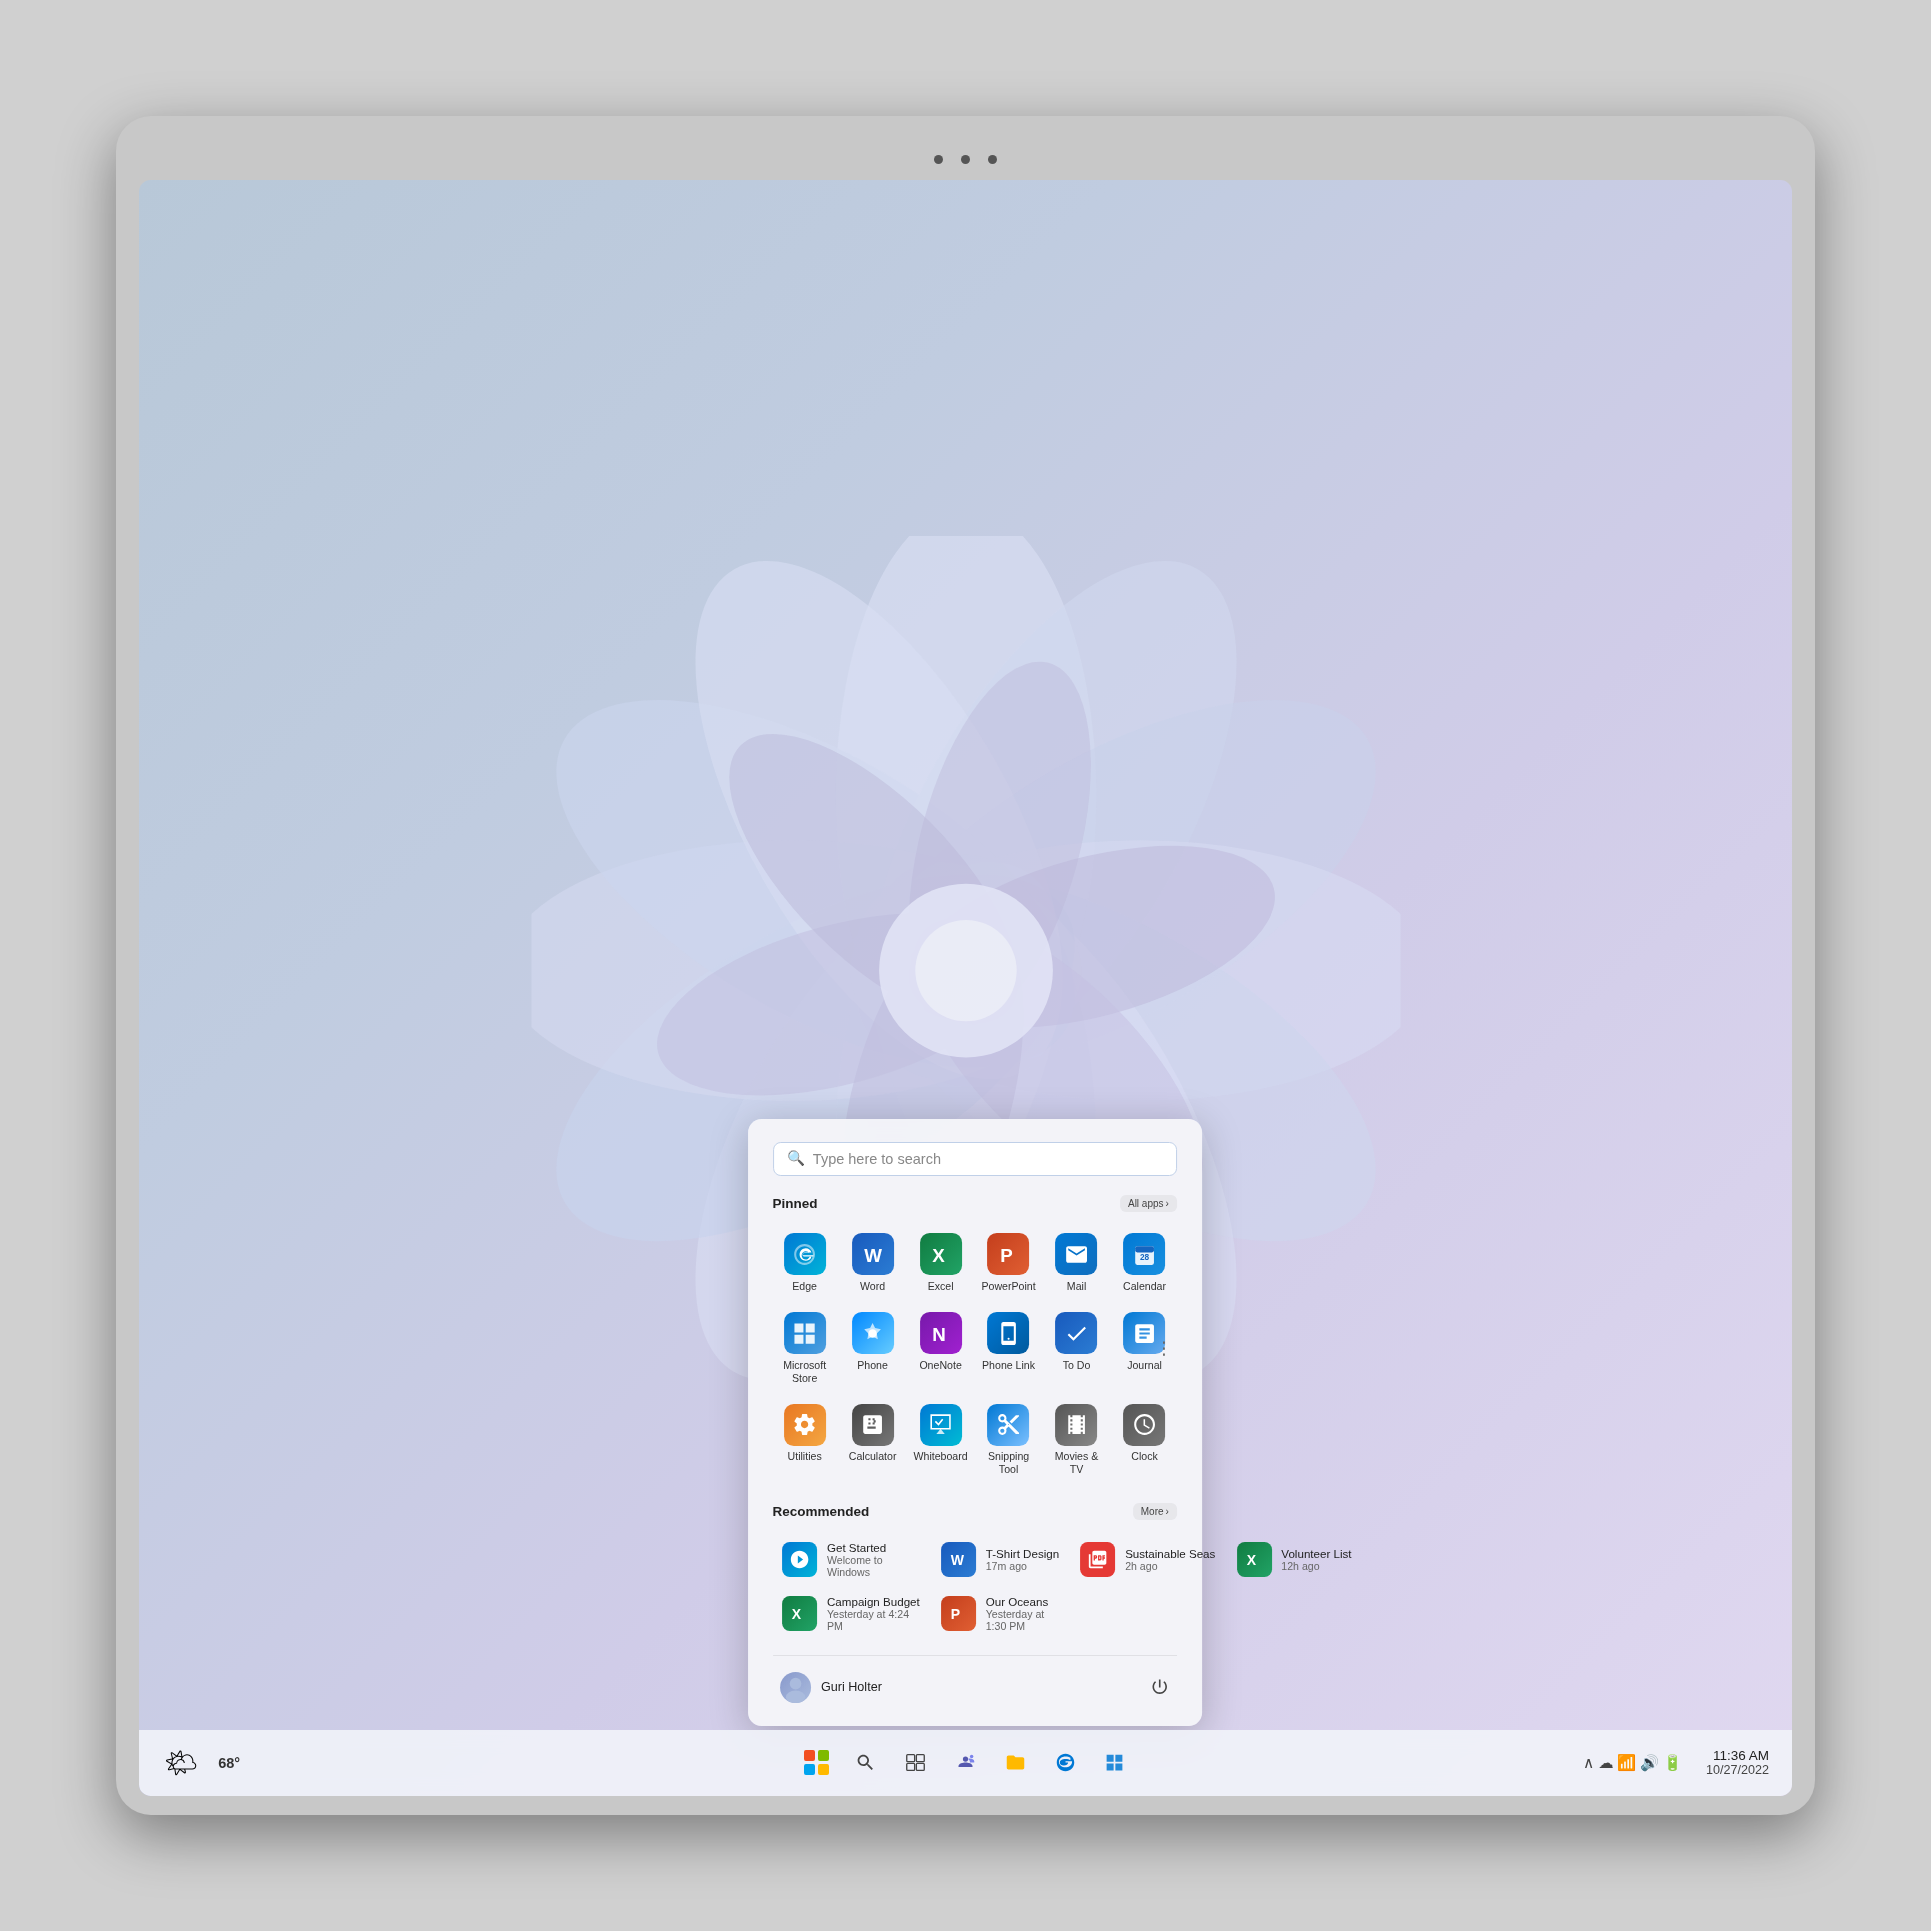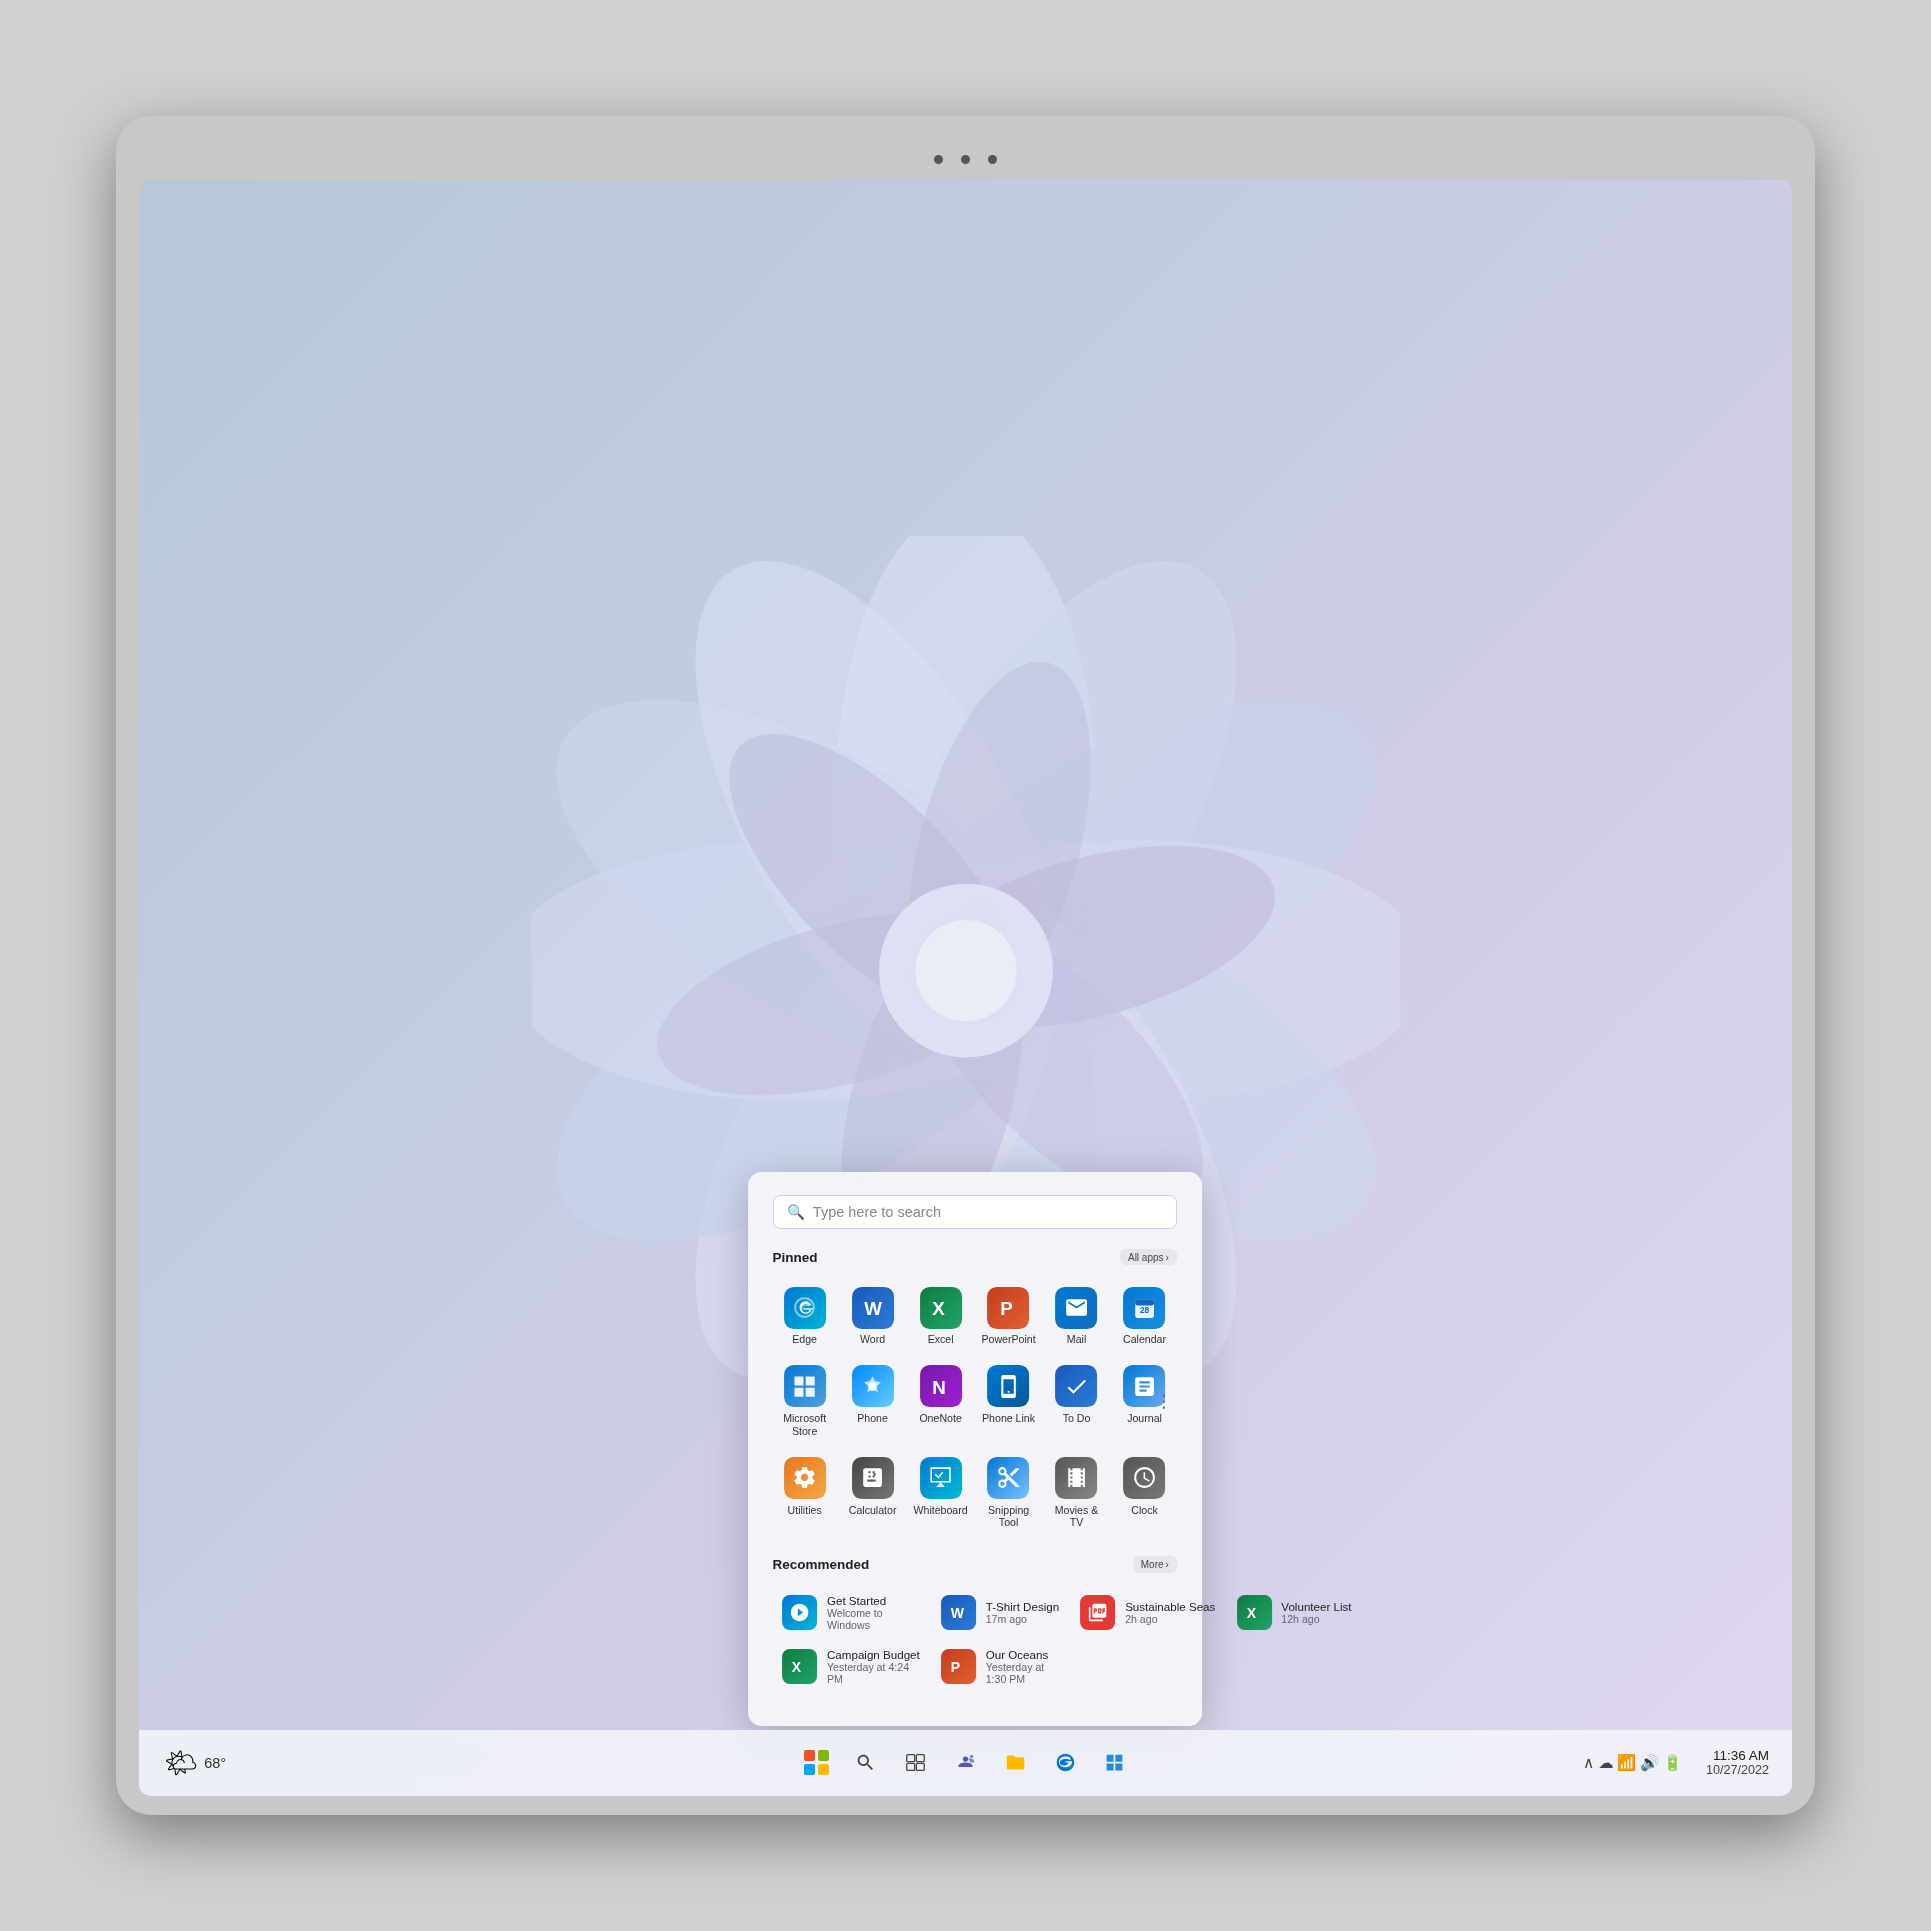--- a/index.html
+++ b/index.html
@@ -87,21 +87,22 @@
       padding: 3.9px 9.7px;
       border-radius: 7.7px;
       cursor: pointer;
     }
     .weather-icon {
       font-size: 27px;
     }
     .weather-temp {
       font-size: 14.5px;
       color: #333;
-      font-weight: 400;
+      font-weight: 700;
+      margin-left: 14px;
     }
     .taskbar-center {
       display: flex;
       align-items: center;
       justify-content: center;
       gap: 5.8px;
     }
     .taskbar-icon {
       width: 44px;
       height: 44px;
@@ -670,20 +671,36 @@
             </div>
             <div class="rec-info">
               <div class="rec-name">Our Oceans</div>
               <div class="rec-time">Yesterday at 1:30 PM</div>
             </div>
           </div>
 
         </div>
       </div>
 
+      <div class="start-footer">
+        <div class="user-info">
+          <div class="user-avatar">
+            <svg width="31" height="31" viewBox="0 0 32 32">
+                <circle cx="16" cy="12" r="6" fill="#aabbdd"></circle>
+                <ellipse cx="16" cy="26" rx="10" ry="7" fill="#aabbdd"></ellipse>
+              </svg>
+          </div>
+          <span class="user-name">Guri Holter</span>
+        </div>
+        <div class="power-btn">
+          <svg width="19.3" height="19.3" viewBox="0 0 24 24">
+              <path d="M13 3h-2v10h2V3zm4.83 2.17l-1.42 1.42C17.99 7.86 19 9.81 19 12c0 3.87-3.13 7-7 7s-7-3.13-7-7c0-2.19 1.01-4.14 2.58-5.42L6.17 5.17C4.23 6.82 3 9.26 3 12c0 4.97 4.03 9 9 9s9-4.03 9-9c0-2.74-1.23-5.18-3.17-6.83z" fill="#444"></path>
+            </svg>
+        </div>
+      </div>
 
     </div>
 
     <div class="taskbar">
       <div class="taskbar-left">
         <div class="weather-widget">
           <span class="weather-icon">🌤</span>
           <span class="weather-temp">68°</span>
         </div>
       </div>

